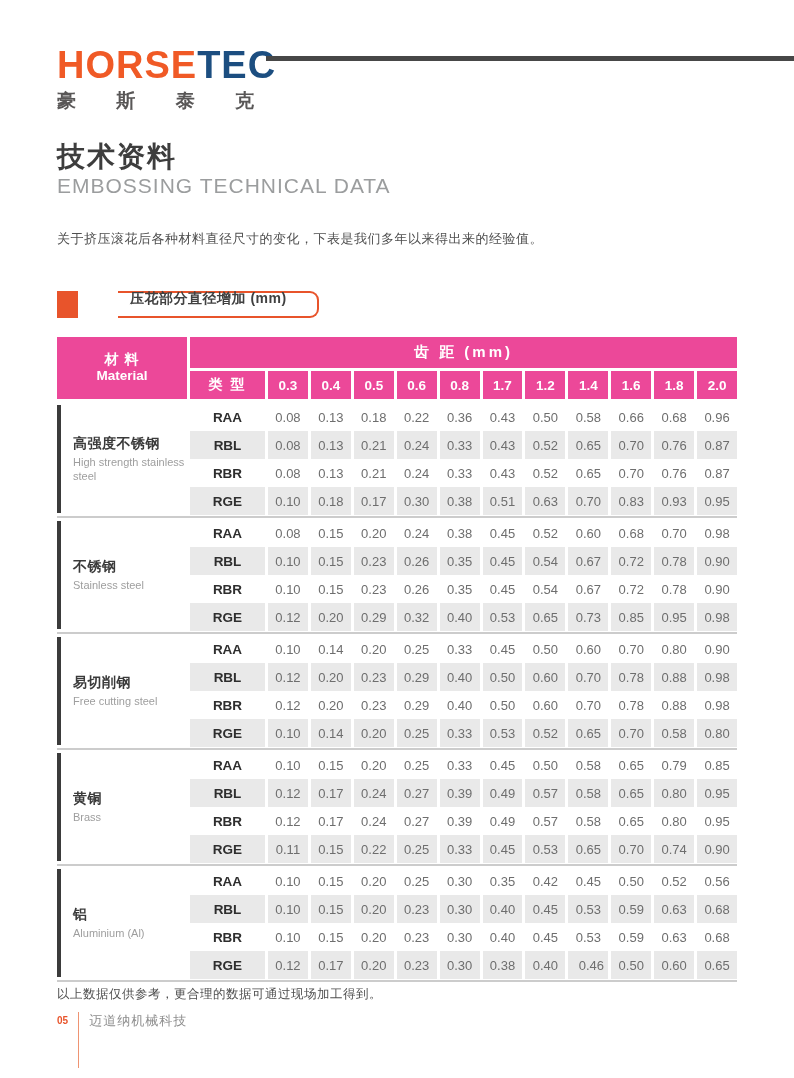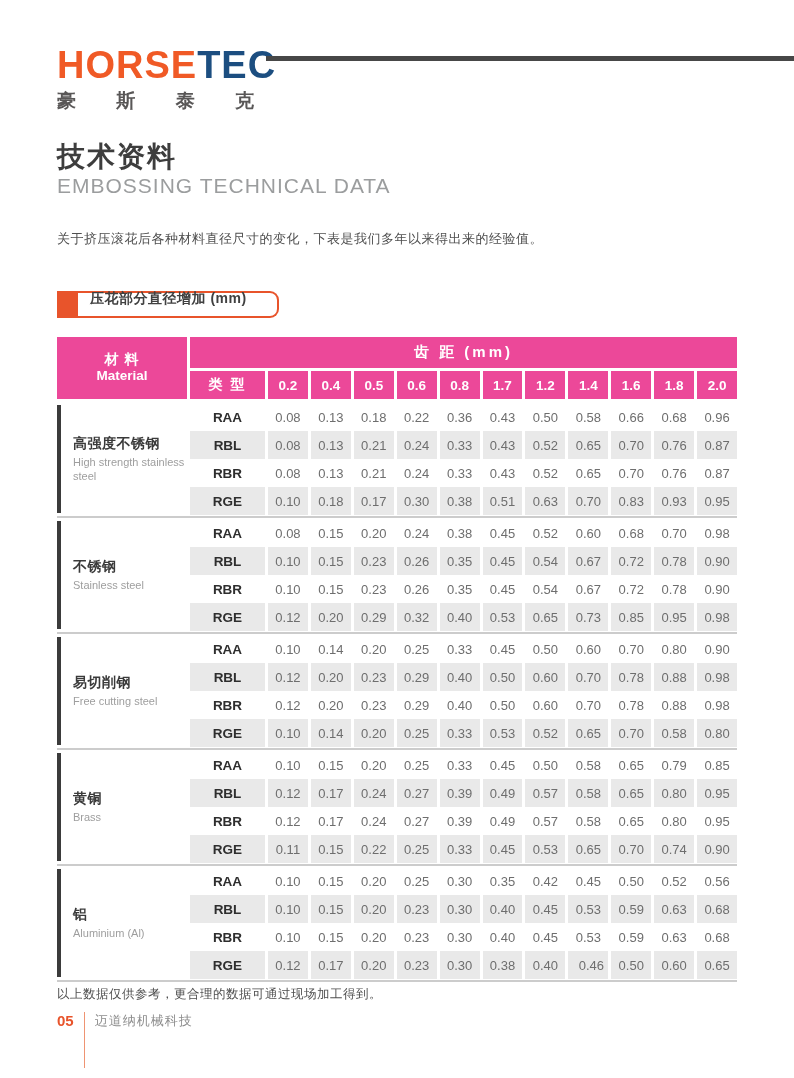--- a/index.html
+++ b/index.html
@@ -25,20 +25,21 @@
 
   
   .section-label { position:absolute; left:57px; top:291px; display:flex; align-items:stretch; height:27px; }
   .bullet { width:21px; background:#E8542B; flex:0 0 21px; }
   .label-box {
     border:2px solid #E8542B; border-left:none;
     border-radius:0 9px 9px 0;
     display:flex; align-items:center;
     padding:0 30px 12px 12px; font-size:14px; color:#404040; font-weight:600;
     letter-spacing:0.5px;
+    margin-left:40px;
   }
 
   
   .knurl-table { position:absolute; left:57px; top:337px; width:680px; }
   .thead {
     display:grid;
     grid-template-columns:130px 75px repeat(11, 1fr);
     grid-template-rows:31px 28px;
     gap:3px;
   }
@@ -75,21 +76,21 @@
   .cell {
     display:flex; align-items:center; justify-content:center;
     font-size:13px; color:#6e6e6e; background:#fff;
   }
   .cell.type { font-weight:700; color:#2e2e2e; font-size:13.5px; }
   .cell.stripe { background:#e9e9e9; }
 
   
   .note { position:absolute; left:57px; top:986px; font-size:12.5px; color:#4f4f4f; letter-spacing:0.5px; }
   .page-footer { position:absolute; left:57px; top:1012px; display:flex; align-items:flex-start; }
-  .page-num { color:#E8542B; font-weight:800; font-size:15px; line-height:18px; }
+  .page-num { color:#E8542B; font-weight:800; font-size:10px; line-height:18px; }
   .footer-line { width:1px; background:#ef9472; height:56px; margin:0 10px; }
   .company { color:#8d8d8d; font-size:13px; line-height:18px; letter-spacing:1px; }
 </style>
 </head>
 <body>
 
 <div class="page">
 
   <div class="logo-block">
     <div class="logo-word"><span class="horse">HORSE</span><span class="tec">TEC</span></div>
@@ -114,21 +115,21 @@
 
   <div class="knurl-table">
     <div class="thead" id="thead">
       <div class="hcell mat-head">
         <span>材 料</span>
         <span class="en">Material</span>
       </div>
       <div class="hcell pitch-head">齿 距 (mm)</div>
       <div class="hcell type-head">类 型</div>
 
-    <div class="hcell pitch">0.2</div>
+    <div class="hcell pitch">0.3</div>
         <div class="hcell pitch">0.4</div>
         <div class="hcell pitch">0.5</div>
         <div class="hcell pitch">0.6</div>
         <div class="hcell pitch">0.8</div>
         <div class="hcell pitch">1.7</div>
         <div class="hcell pitch">1.2</div>
         <div class="hcell pitch">1.4</div>
         <div class="hcell pitch">1.6</div>
         <div class="hcell pitch">1.8</div>
         <div class="hcell pitch">2.0</div>

